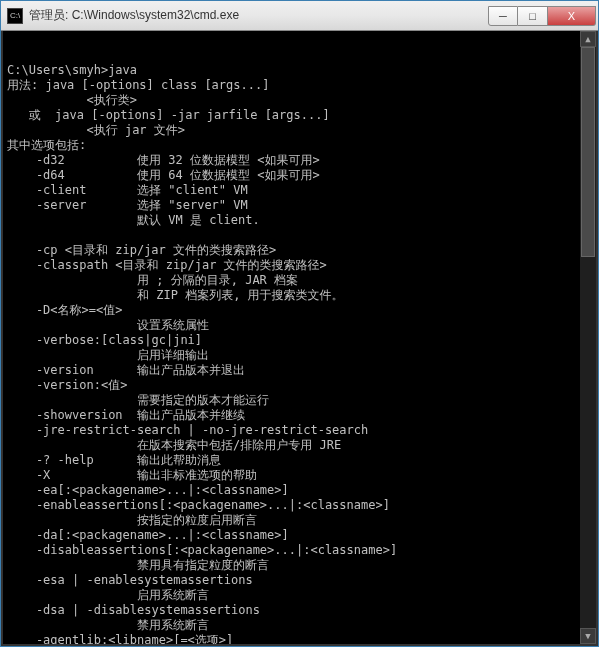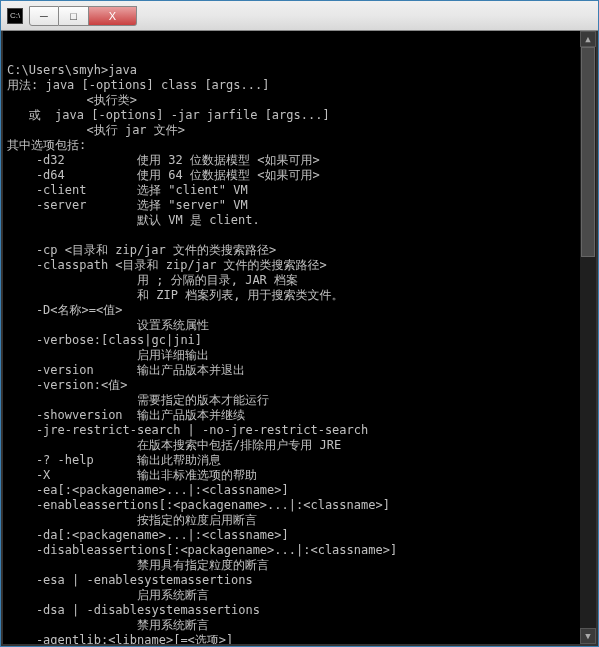--- a/index.html
+++ b/index.html
@@ -107,20 +107,21 @@
       border: 1px solid #666;
       cursor: pointer;
     }
   </style>
 </head>
 <body>
 
 <div class="window">
   <div class="titlebar">
     <span class="titlebar-icon">C:\</span>
+    <span class="titlebar-title">管理员: C:\Windows\system32\cmd.exe</span>
     <div class="window-controls">
       <div class="win-btn">─</div>
       <div class="win-btn">□</div>
       <div class="win-btn close">X</div>
     </div>
   </div>
   <div class="console">
     <div id="console-text">C:\Users\smyh&gt;java
 用法: java [-options] class [args...]
            &lt;执行类&gt;

